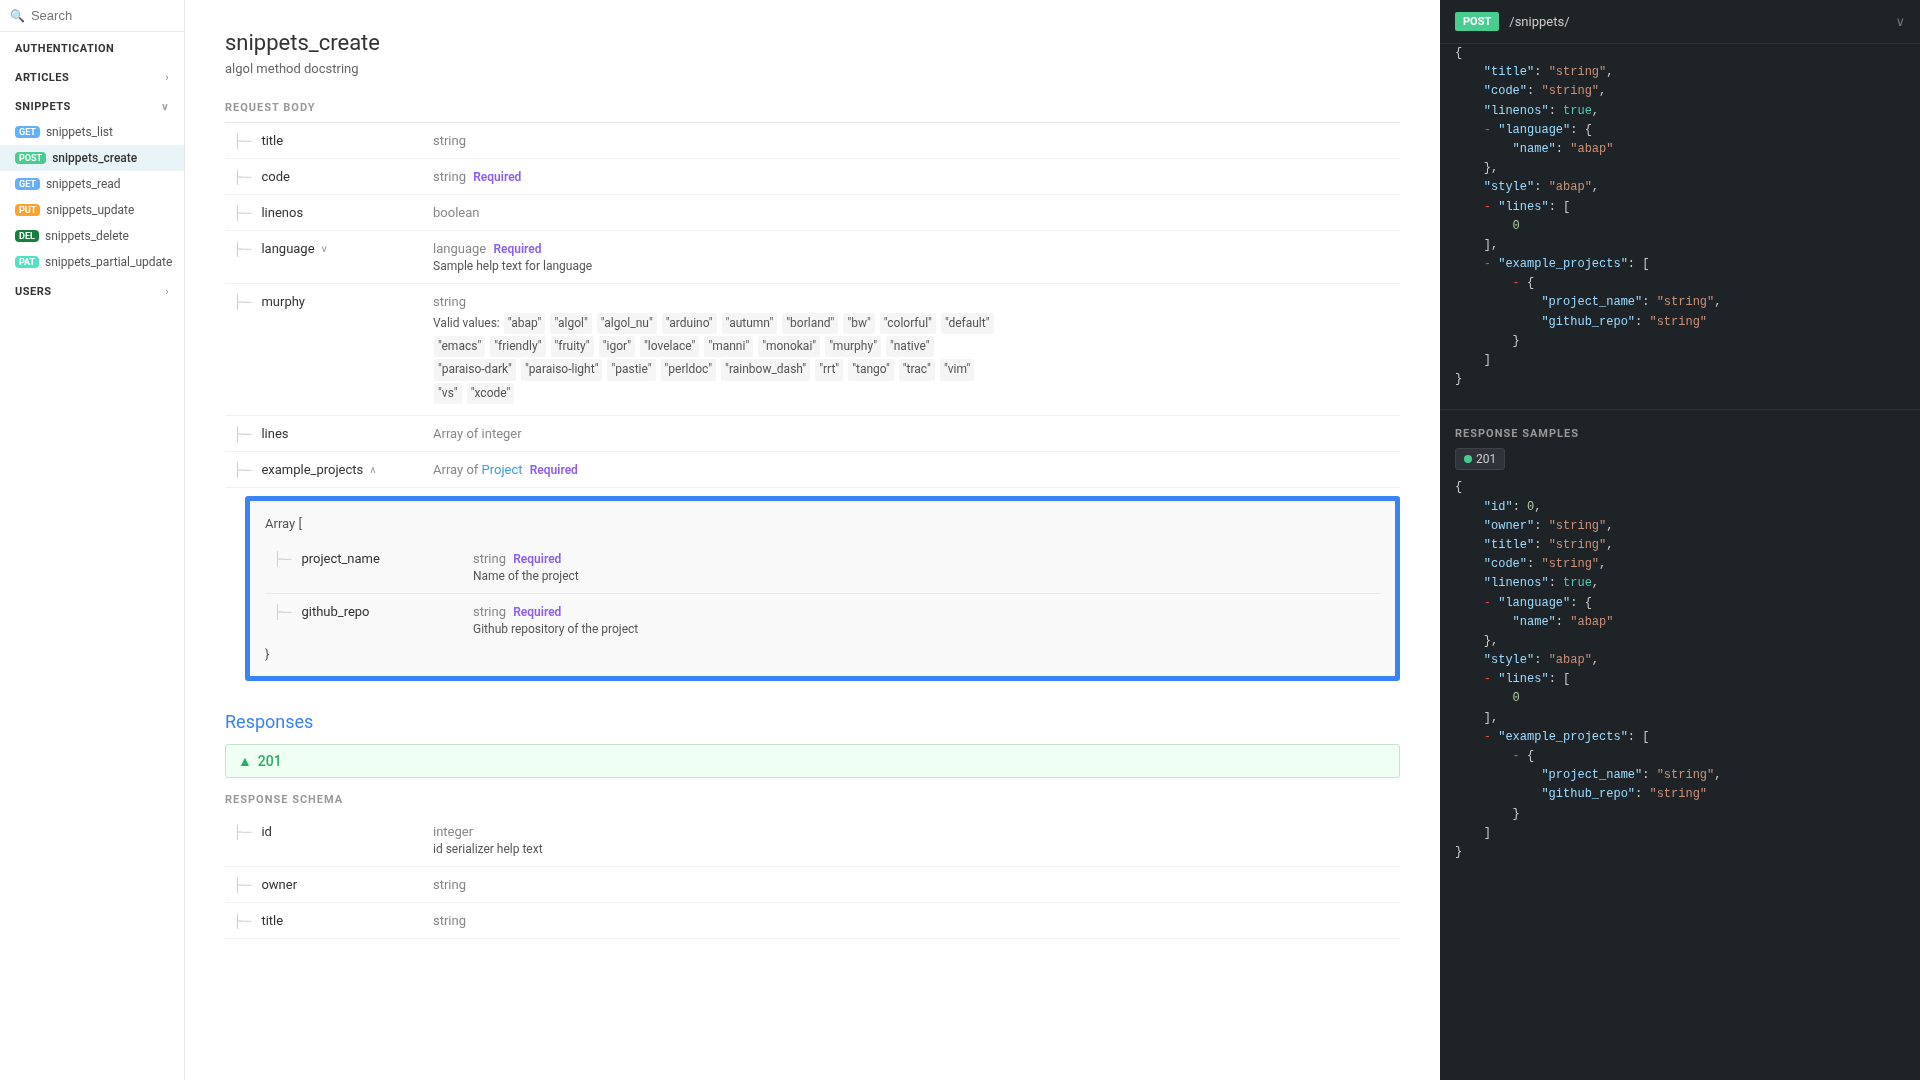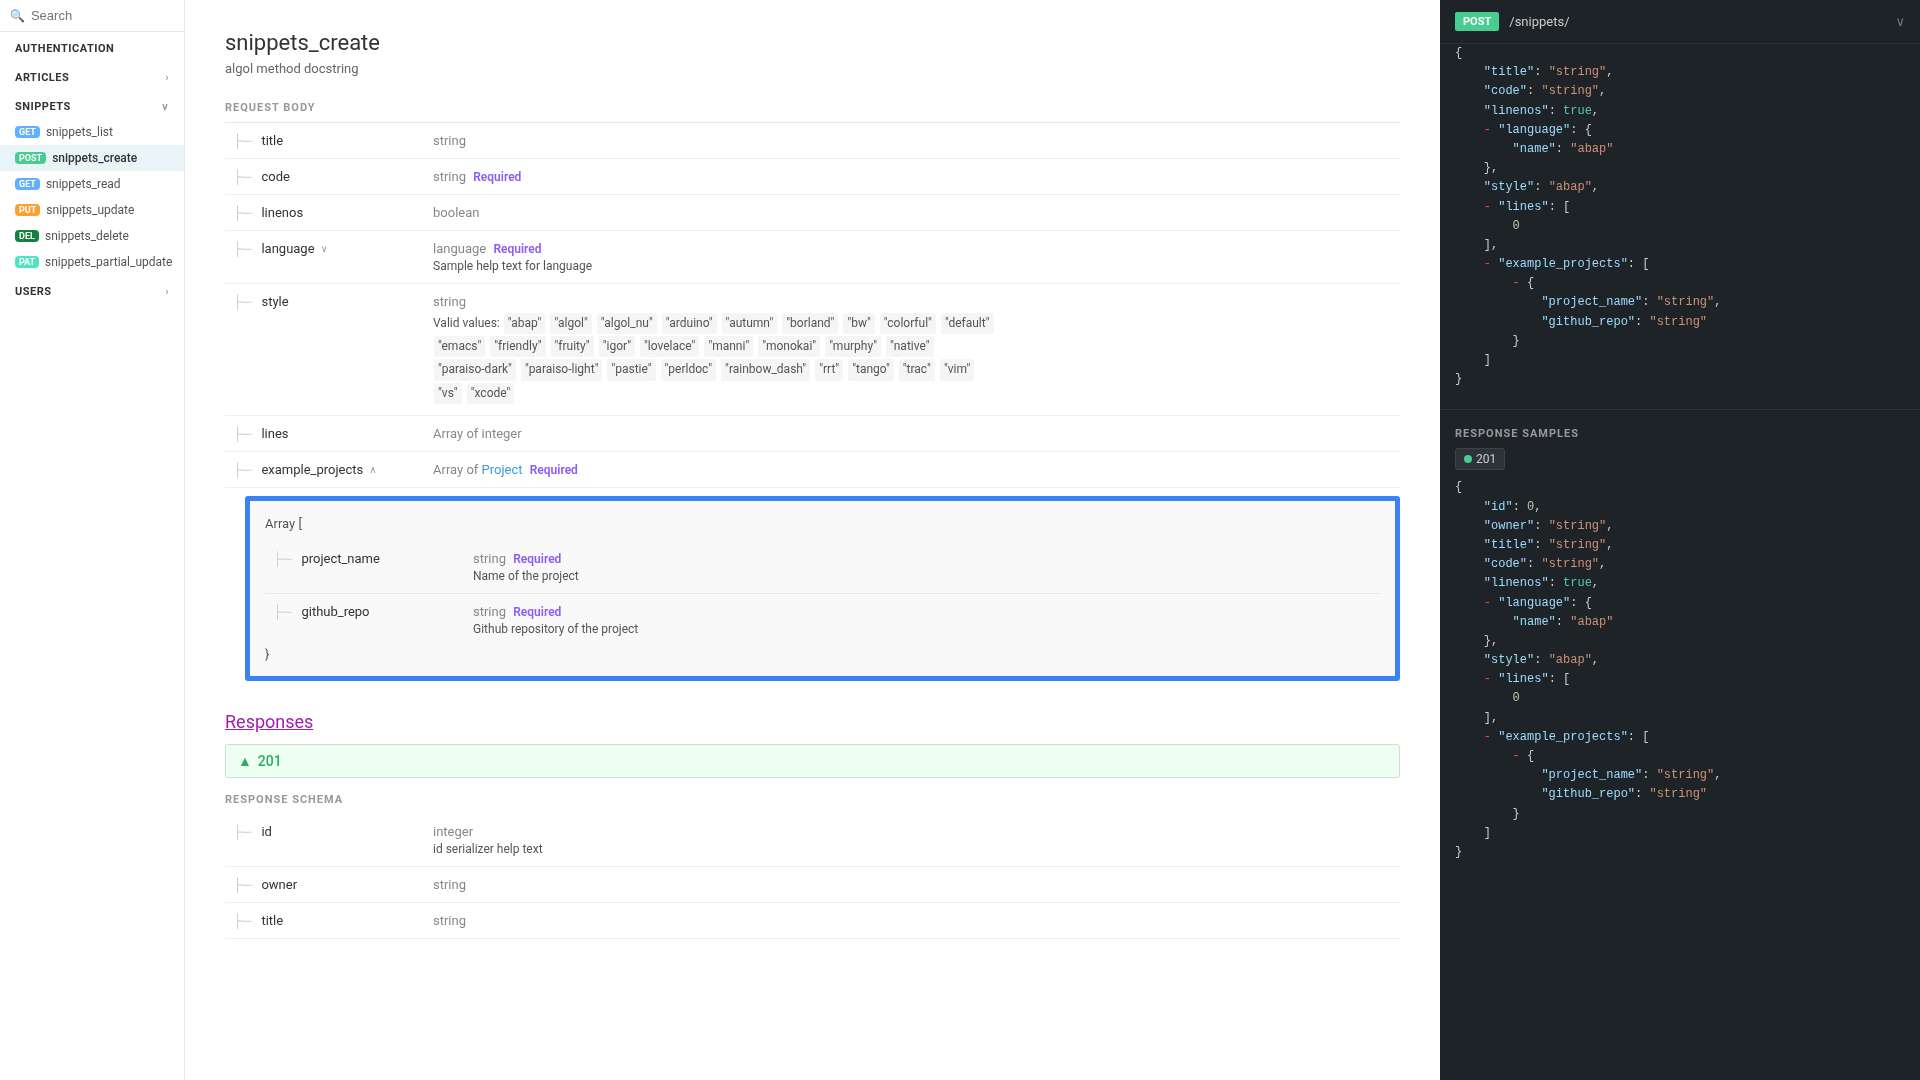--- a/index.html
+++ b/index.html
@@ -46,21 +46,21 @@
     .nested-block { background: #f9f9f9; border: 5px solid #3b82f6; border-radius: 3px; margin: 8px 0 8px 20px; padding: 15px; }
     .nested-block-header { font-size: 13px; color: #555; margin-bottom: 10px; }
     .nested-table { width: 100%; border-collapse: collapse; }
     .nested-row { border-bottom: 1px solid #e8e8e8; }
     .nested-row:last-child { border-bottom: none; }
     .nested-row td { padding: 10px 8px; vertical-align: top; }
     .nested-name { color: #333; font-size: 13px; display: flex; align-items: center; gap: 6px; }
     .nested-connector { color: #ccc; margin-right: 4px; }
     .bracket { color: #555; font-size: 13px; }
 
-    .responses-title { font-size: 18px; font-weight: 400; color: #a21caf; margin: 30px 0 12px; text-decoration: underline; }
+    .responses-title { font-size: 18px; font-weight: 400; color: #3b82f6; margin: 30px 0 12px; }
     .response-row { display: flex; align-items: center; background: #f0fff4; border: 1px solid #c3e6cb; border-radius: 3px; padding: 8px 12px; cursor: pointer; margin-bottom: 10px; }
     .response-code { font-size: 14px; color: #27ae60; font-weight: 500; display: flex; align-items: center; gap: 6px; }
     .chevron-up { color: #27ae60; }
 
     .response-schema-title { font-size: 11px; font-weight: 700; color: #999; letter-spacing: 1px; text-transform: uppercase; margin-bottom: 8px; padding-top: 5px; }
 
     
     .right-panel { width: 480px; min-width: 480px; background: #1e2328; color: #ccc; overflow-y: auto; padding: 0; }
     .endpoint-bar { display: flex; align-items: center; padding: 12px 15px; gap: 10px; border-bottom: 1px solid #2d3339; }
     .post-badge { background: #49cc90; color: #fff; font-size: 11px; font-weight: 700; padding: 3px 8px; border-radius: 2px; }
@@ -198,21 +198,21 @@
           <span>language</span>
           <span class="required-badge">Required</span>
           <div class="field-desc">Sample help text for language</div>
         </td>
       </tr>
 
       <tr class="field-row">
         <td class="field-name-cell">
           <div class="field-name">
             <span class="field-connector">├─</span>
-            <span>style</span>
+            <span>murphy</span>
           </div>
         </td>
         <td class="field-type-cell">
           <span>string</span>
           <div class="field-values">
             Valid values: <span>"abap"</span> <span>"algol"</span> <span>"algol_nu"</span> <span>"arduino"</span> <span>"autumn"</span> <span>"borland"</span> <span>"bw"</span> <span>"colorful"</span> <span>"default"</span><br>
             <span>"emacs"</span> <span>"friendly"</span> <span>"fruity"</span> <span>"igor"</span> <span>"lovelace"</span> <span>"manni"</span> <span>"monokai"</span> <span>"murphy"</span> <span>"native"</span><br>
             <span>"paraiso-dark"</span> <span>"paraiso-light"</span> <span>"pastie"</span> <span>"perldoc"</span> <span>"rainbow_dash"</span> <span>"rrt"</span> <span>"tango"</span> <span>"trac"</span> <span>"vim"</span><br>
             <span>"vs"</span> <span>"xcode"</span>
           </div>

